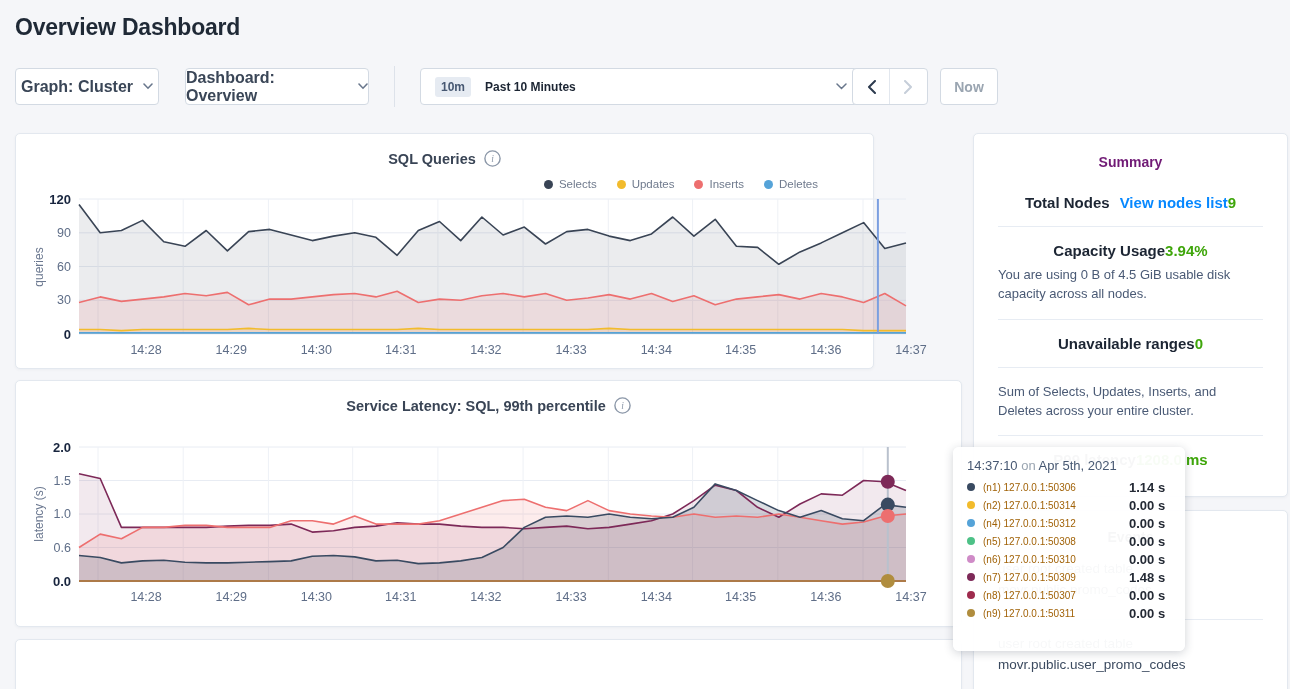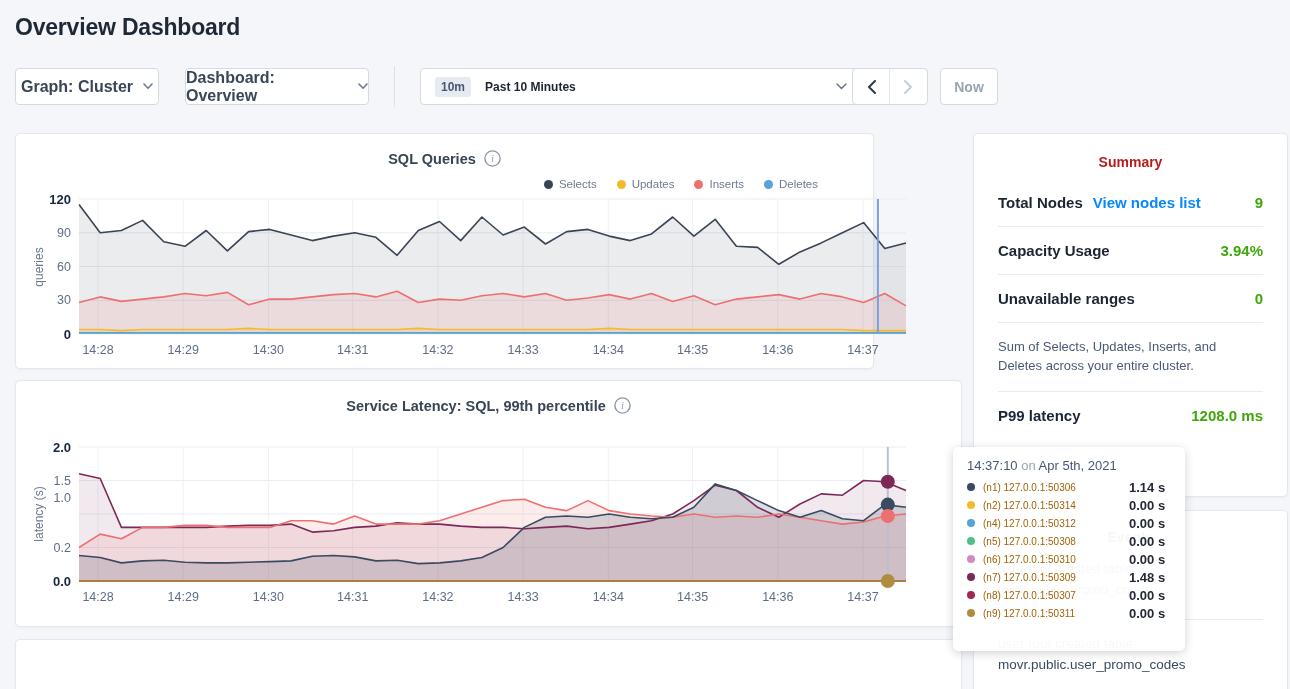--- a/index.html
+++ b/index.html
@@ -41,26 +41,26 @@
   .info-icon { display:inline-flex; }
 
   .legend { position:absolute; right:55px; top:44px; display:flex; gap:20px; align-items:center; }
   .legend-item { display:flex; align-items:center; gap:6px; cursor:pointer; }
   .legend-dot { width:9px; height:9px; border-radius:50%; }
   .legend-label { font-size:11.5px; color:#6f7a8d; }
 
   .chart-host { position:absolute; left:0; top:0; width:100%; height:100%; }
   .ytick { position:absolute; transform:translateY(-50%); width:40px; text-align:right; font-size:12.5px; color:#5f6e88; }
   .ytick.strong { font-size:13px; font-weight:bold; color:#18253e; }
-  .xtick { position:absolute; transform:translateX(-50%); font-size:12.5px; color:#5f6e88; }
+  .xtick { position:absolute; transform:translateX(-50%); font-size:12.5px; color:#5f6e88;margin-left:48px; }
   .ylab  { position:absolute; transform:translate(-50%,-50%) rotate(-90deg); font-size:12px; color:#6b7890; white-space:nowrap; }
 
   
-  .sum-title { text-align:center; font-size:14px; font-weight:bold; color:#b91c1c; margin-bottom:24px; }
-  .sum-row { display:flex; justify-content:space-between; align-items:baseline; }
+  .sum-title { text-align:center; font-size:14px; font-weight:bold; color:#701a75; margin-bottom:24px; }
+  .sum-row { display:flex; justify-content:center; align-items:baseline; }
   .sum-left { display:flex; gap:10px; align-items:baseline; }
   .sum-label { font-size:15px; font-weight:bold; color:#1c2533; }
   .sum-link  { font-size:15px; font-weight:bold; color:#0788ff; cursor:pointer; }
   .sum-value { font-size:15px; font-weight:bold; color:#3fa60b; }
   .sum-sub { margin-top:7px; font-size:13px; color:#4a5a75; line-height:1.45; }
   .sum-hr { border:none; border-top:1px solid #e7ecf3; margin:15px 0; }
 
   
   .events-title { text-align:center; font-size:14px; font-weight:bold; color:#242a35; }
   .event-line1 { margin-top:16px; font-size:13.5px; color:#3b4a5f; white-space:nowrap; }
@@ -243,22 +243,22 @@
           <polyline points="0.0,134.0 21.2,134.0 42.4,134.0 63.6,134.0 84.8,134.0 106.0,134.0 127.2,134.0 148.4,134.0 169.6,134.0 190.8,134.0 212.1,134.0 233.3,134.0 254.5,134.0 275.7,134.0 296.9,134.0 318.1,134.0 339.3,134.0 360.5,134.0 381.7,134.0 402.9,134.0 424.1,134.0 445.3,134.0 466.5,134.0 487.7,134.0 508.9,134.0 530.1,134.0 551.3,134.0 572.5,134.0 593.7,134.0 614.9,134.0 636.2,134.0 657.4,134.0 678.6,134.0 699.8,134.0 721.0,134.0 742.2,134.0 763.4,134.0 784.6,134.0 805.8,134.0 827.0,134.0" fill="none" stroke="#cf8bc7" stroke-width="1.6" stroke-linejoin="round"></polyline>
           <polyline points="0.0,134.0 21.2,134.0 42.4,134.0 63.6,134.0 84.8,134.0 106.0,134.0 127.2,134.0 148.4,134.0 169.6,134.0 190.8,134.0 212.1,134.0 233.3,134.0 254.5,134.0 275.7,134.0 296.9,134.0 318.1,134.0 339.3,134.0 360.5,134.0 381.7,134.0 402.9,134.0 424.1,134.0 445.3,134.0 466.5,134.0 487.7,134.0 508.9,134.0 530.1,134.0 551.3,134.0 572.5,134.0 593.7,134.0 614.9,134.0 636.2,134.0 657.4,134.0 678.6,134.0 699.8,134.0 721.0,134.0 742.2,134.0 763.4,134.0 784.6,134.0 805.8,134.0 827.0,134.0" fill="none" stroke="#9e2b4d" stroke-width="1.6" stroke-linejoin="round"></polyline>
           <polyline points="0.0,134.0 21.2,134.0 42.4,134.0 63.6,134.0 84.8,134.0 106.0,134.0 127.2,134.0 148.4,134.0 169.6,134.0 190.8,134.0 212.1,134.0 233.3,134.0 254.5,134.0 275.7,134.0 296.9,134.0 318.1,134.0 339.3,134.0 360.5,134.0 381.7,134.0 402.9,134.0 424.1,134.0 445.3,134.0 466.5,134.0 487.7,134.0 508.9,134.0 530.1,134.0 551.3,134.0 572.5,134.0 593.7,134.0 614.9,134.0 636.2,134.0 657.4,134.0 678.6,134.0 699.8,134.0 721.0,134.0 742.2,134.0 763.4,134.0 784.6,134.0 805.8,134.0 827.0,134.0" fill="none" stroke="#b08d3e" stroke-width="1.6" stroke-linejoin="round"></polyline>
           <line x1="808.8" y1="0" x2="808.8" y2="134" stroke="#b9c1cd" stroke-width="2"></line>
           <circle cx="808.8" cy="34.8" r="7" fill="#7d2958"></circle>
           <circle cx="808.8" cy="57.6" r="7" fill="#394a61"></circle>
           <circle cx="808.8" cy="69.0" r="7" fill="#ed6f6f"></circle>
           <circle cx="808.8" cy="134.0" r="7" fill="#b08d3e"></circle>
         </svg>
         <span class="ytick strong" style="top: 200px; left: 15px;">0.0</span>
-        <span class="ytick" style="top: 166.5px; left: 15px;">0.2</span>
-        <span class="ytick" style="top: 117px; left: 15px;">1.0</span>
+        <span class="ytick" style="top: 166.5px; left: 15px;">0.6</span>
+        <span class="ytick" style="top: 133px; left: 15px;">1.0</span>
         <span class="ytick" style="top: 99.5px; left: 15px;">1.5</span>
         <span class="ytick strong" style="top: 66px; left: 15px;">2.0</span>
         <span class="xtick" style="top: 209px; left: 82.021px;">14:28</span>
         <span class="xtick" style="top: 209px; left: 167.202px;">14:29</span>
         <span class="xtick" style="top: 209px; left: 252.383px;">14:30</span>
         <span class="xtick" style="top: 209px; left: 336.737px;">14:31</span>
         <span class="xtick" style="top: 209px; left: 421.918px;">14:32</span>
         <span class="xtick" style="top: 209px; left: 507.099px;">14:33</span>
         <span class="xtick" style="top: 209px; left: 592.28px;">14:34</span>
         <span class="xtick" style="top: 209px; left: 676.634px;">14:35</span>
@@ -289,20 +289,21 @@
         <span class="sum-link">View nodes list</span>
       </span>
       <span class="sum-value">9</span>
     </div>
     <hr class="sum-hr">
 
     <div class="sum-row">
       <span class="sum-label">Capacity Usage</span>
       <span class="sum-value">3.94%</span>
     </div>
+    <div class="sum-sub">You are using 0 B of 4.5 GiB usable disk capacity across all nodes.</div>
     <hr class="sum-hr">
 
     <div class="sum-row">
       <span class="sum-label">Unavailable ranges</span>
       <span class="sum-value">0</span>
     </div>
     <hr class="sum-hr">
 
     <div class="sum-sub">Sum of Selects, Updates, Inserts, and Deletes across your entire cluster.</div>
     <hr class="sum-hr">

